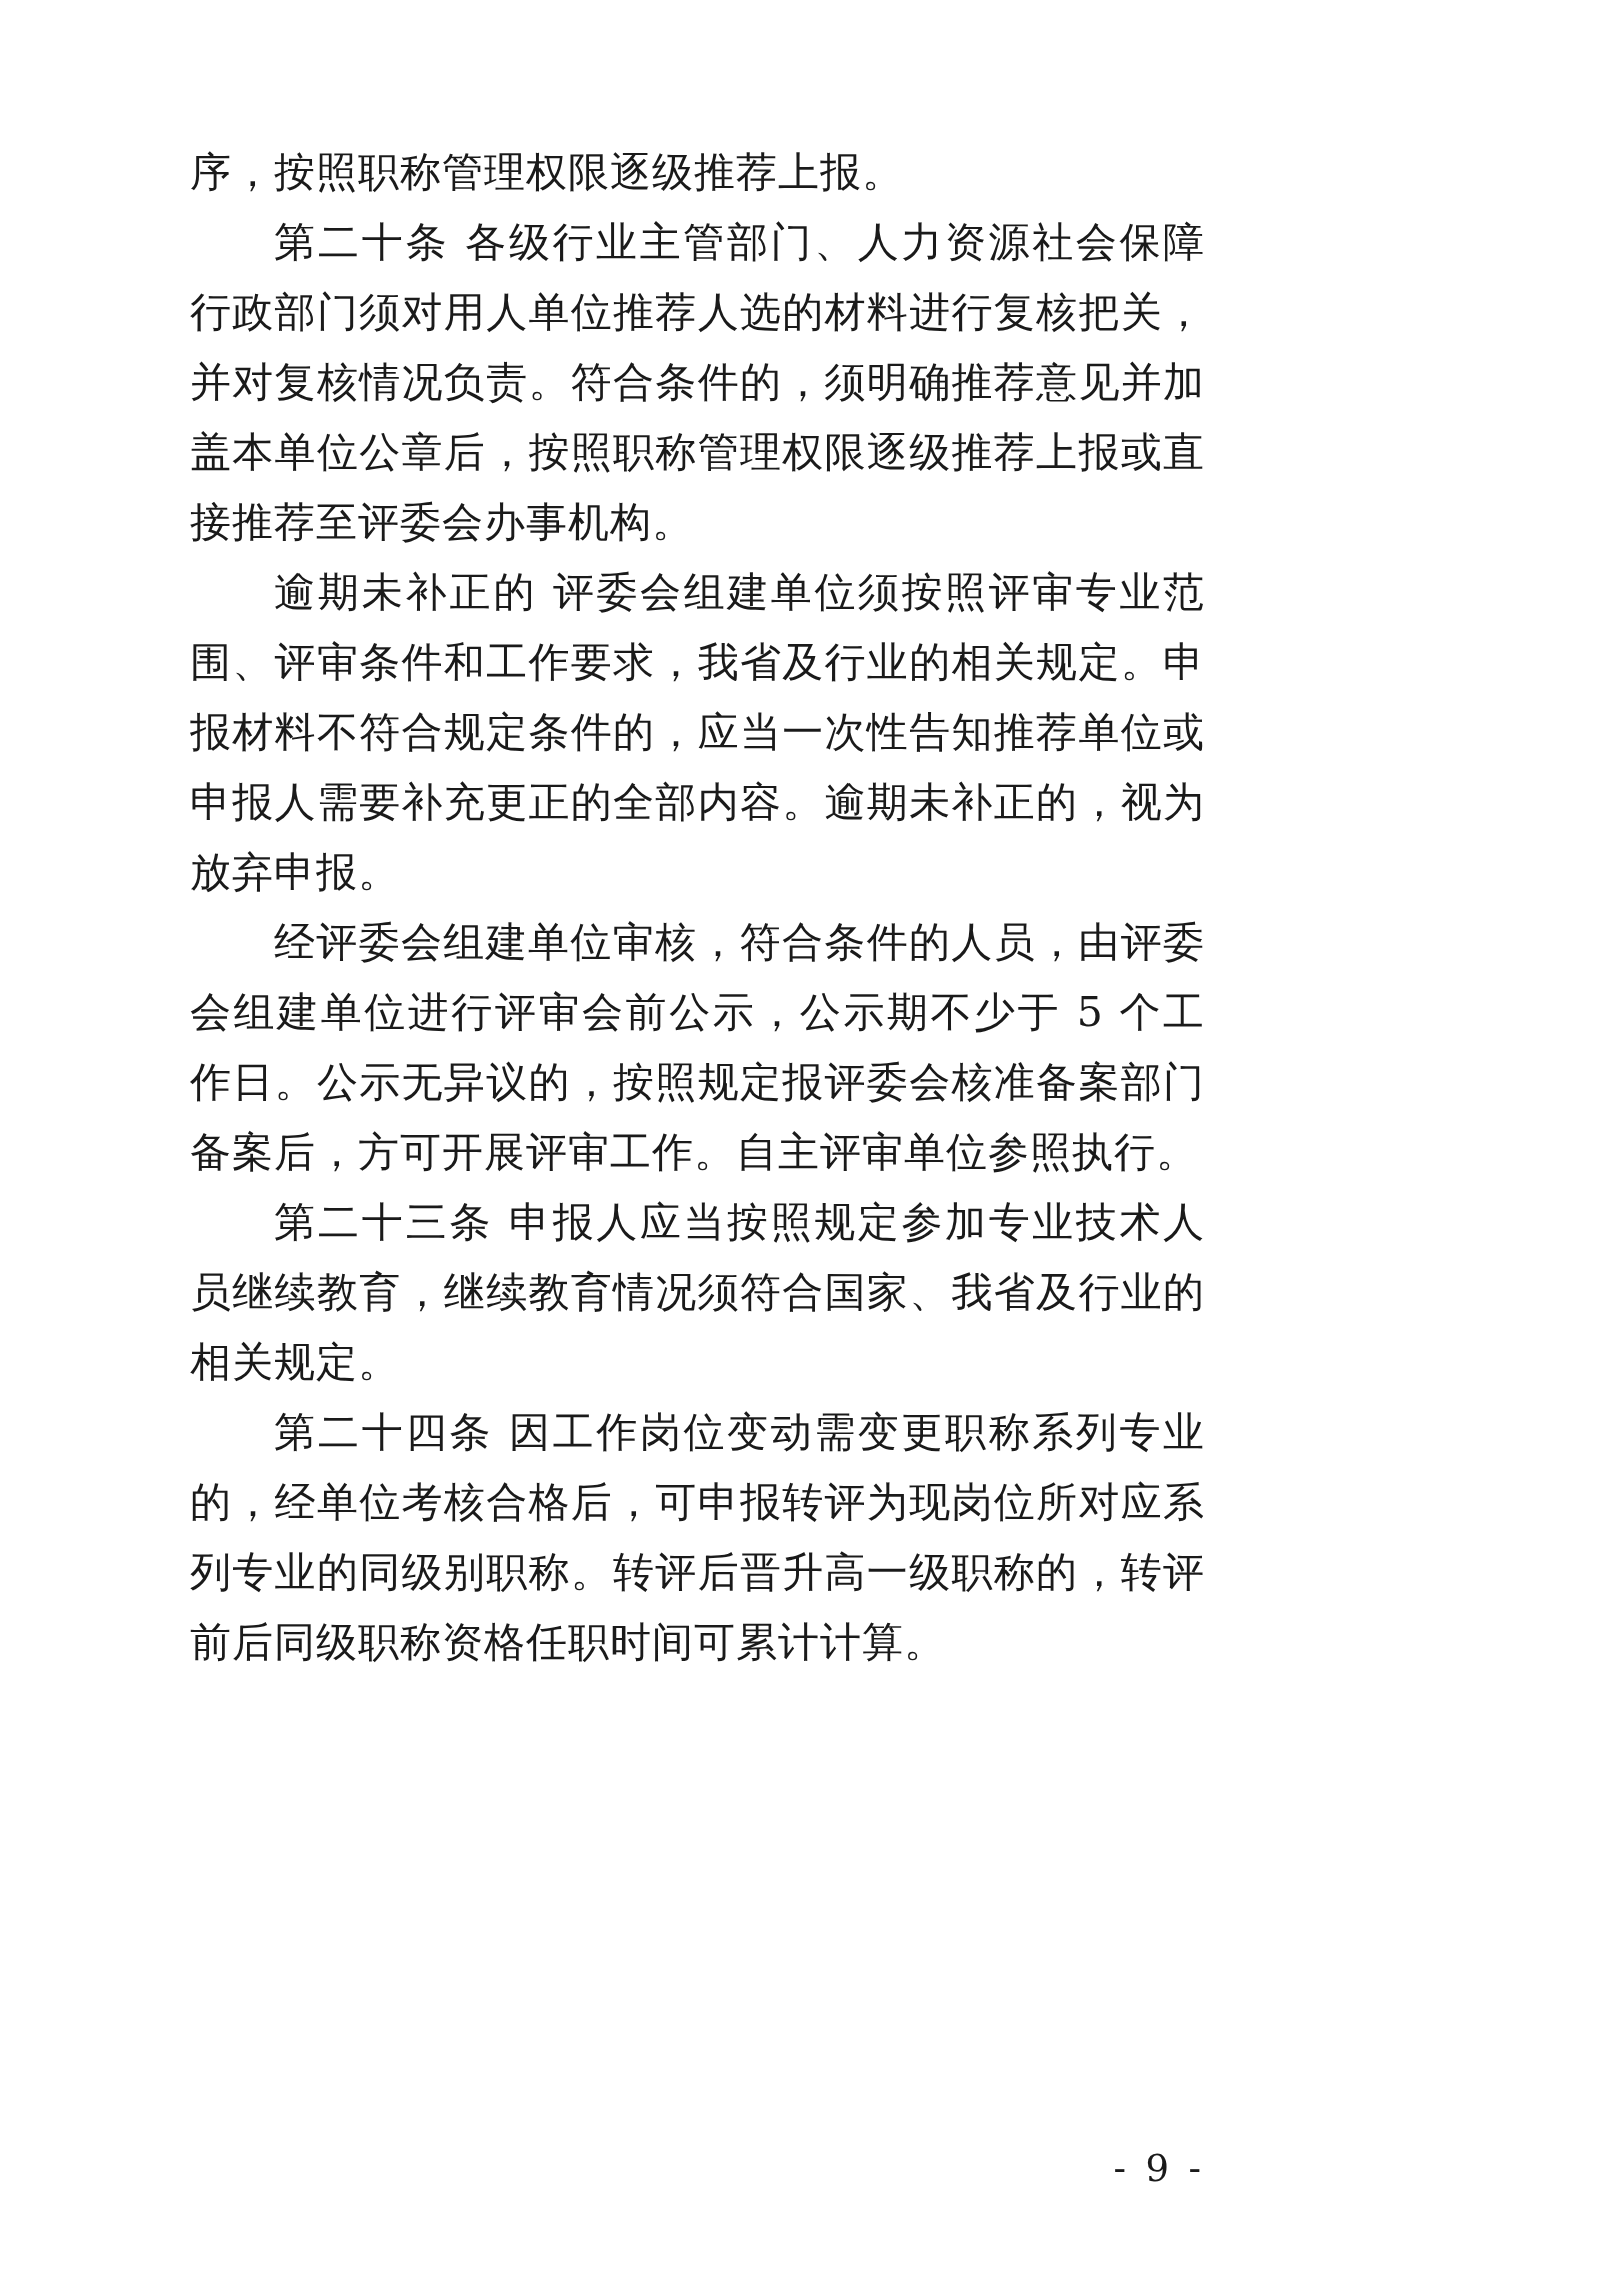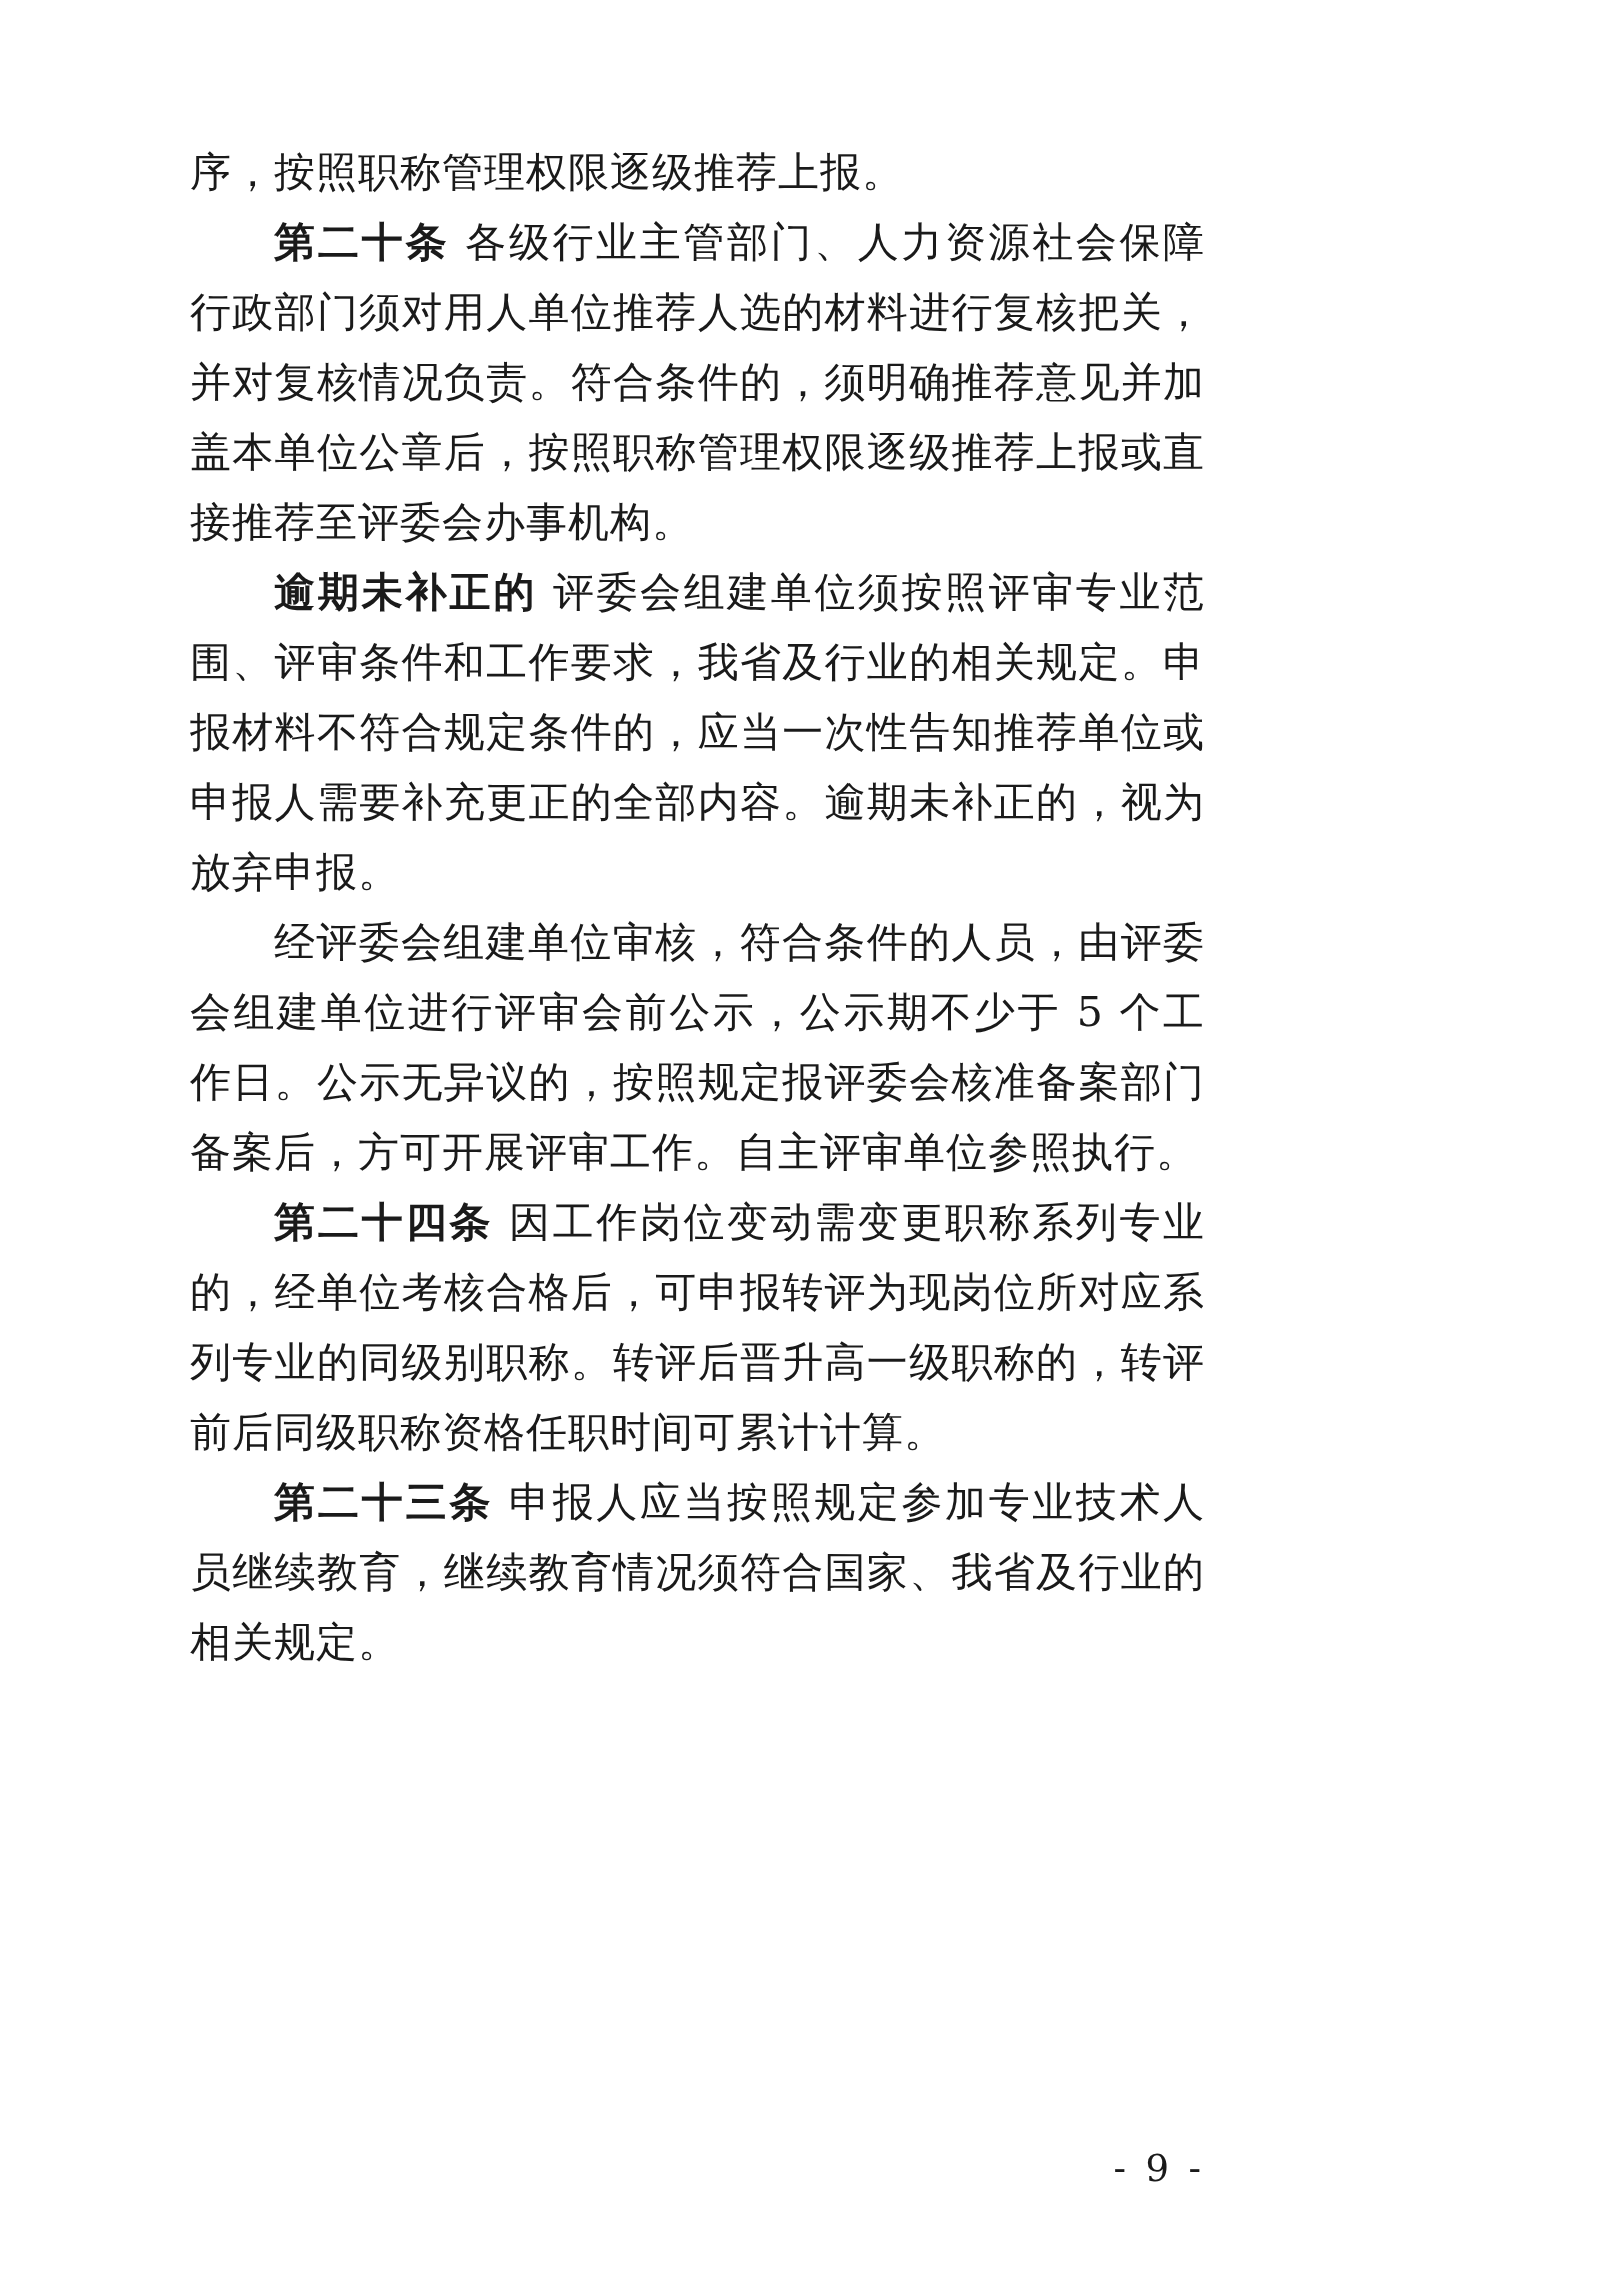--- a/index.html
+++ b/index.html
@@ -32,21 +32,21 @@
     text-justify: inter-ideograph;
   }
   .para {
     margin: 0 0 0 0;
     text-indent: 0;
   }
   .para.indent {
     text-indent: 84px;
   }
   .art-label {
-    font-weight: 700;
+    font-weight: 400;
     letter-spacing: 1.3px;
   }
   .page-number {
     position: absolute;
     right: 175px;
     bottom: 105px;
     font-size: 37px;
     letter-spacing: 3.9px;
     color: #1a1a1a;
     font-family: "DejaVu Serif", "Liberation Serif", serif;
@@ -71,26 +71,26 @@
       <span class="art-label">逾期未补正的</span>
       <span>评委会组建单位须按照评审专业范围、评审条件和工作要求，我省及行业的相关规定。申报材料不符合规定条件的，应当一次性告知推荐单位或申报人需要补充更正的全部内容。逾期未补正的，视为放弃申报。</span>
     </p>
 
     <p class="para indent">
       <span>经评委会组建单位审核，符合条件的人员，由评委会组建单位进行评审会前公示，公示期不少于 5 个工作日。公示无异议的，按照规定报评委会核准备案部门备案后，方可开展评审工作。自主评审单位参照执行。</span>
     </p>
 
 
     <p class="para indent">
-      <span class="art-label">第二十四条</span>
-      <span>因工作岗位变动需变更职称系列专业的，经单位考核合格后，可申报转评为现岗位所对应系列专业的同级别职称。转评后晋升高一级职称的，转评前后同级职称资格任职时间可累计计算。</span>
+      <span class="art-label">第二十三条</span>
+      <span>申报人应当按照规定参加专业技术人员继续教育，继续教育情况须符合国家、我省及行业的相关规定。</span>
     </p>
 
     <p class="para indent">
-      <span class="art-label">第二十三条</span>
-      <span>申报人应当按照规定参加专业技术人员继续教育，继续教育情况须符合国家、我省及行业的相关规定。</span>
+      <span class="art-label">第二十四条</span>
+      <span>因工作岗位变动需变更职称系列专业的，经单位考核合格后，可申报转评为现岗位所对应系列专业的同级别职称。转评后晋升高一级职称的，转评前后同级职称资格任职时间可累计计算。</span>
     </p>
 
   </div>
 
   <div class="page-number">- 9 -</div>
 </div>
 
 
 </body></html>

